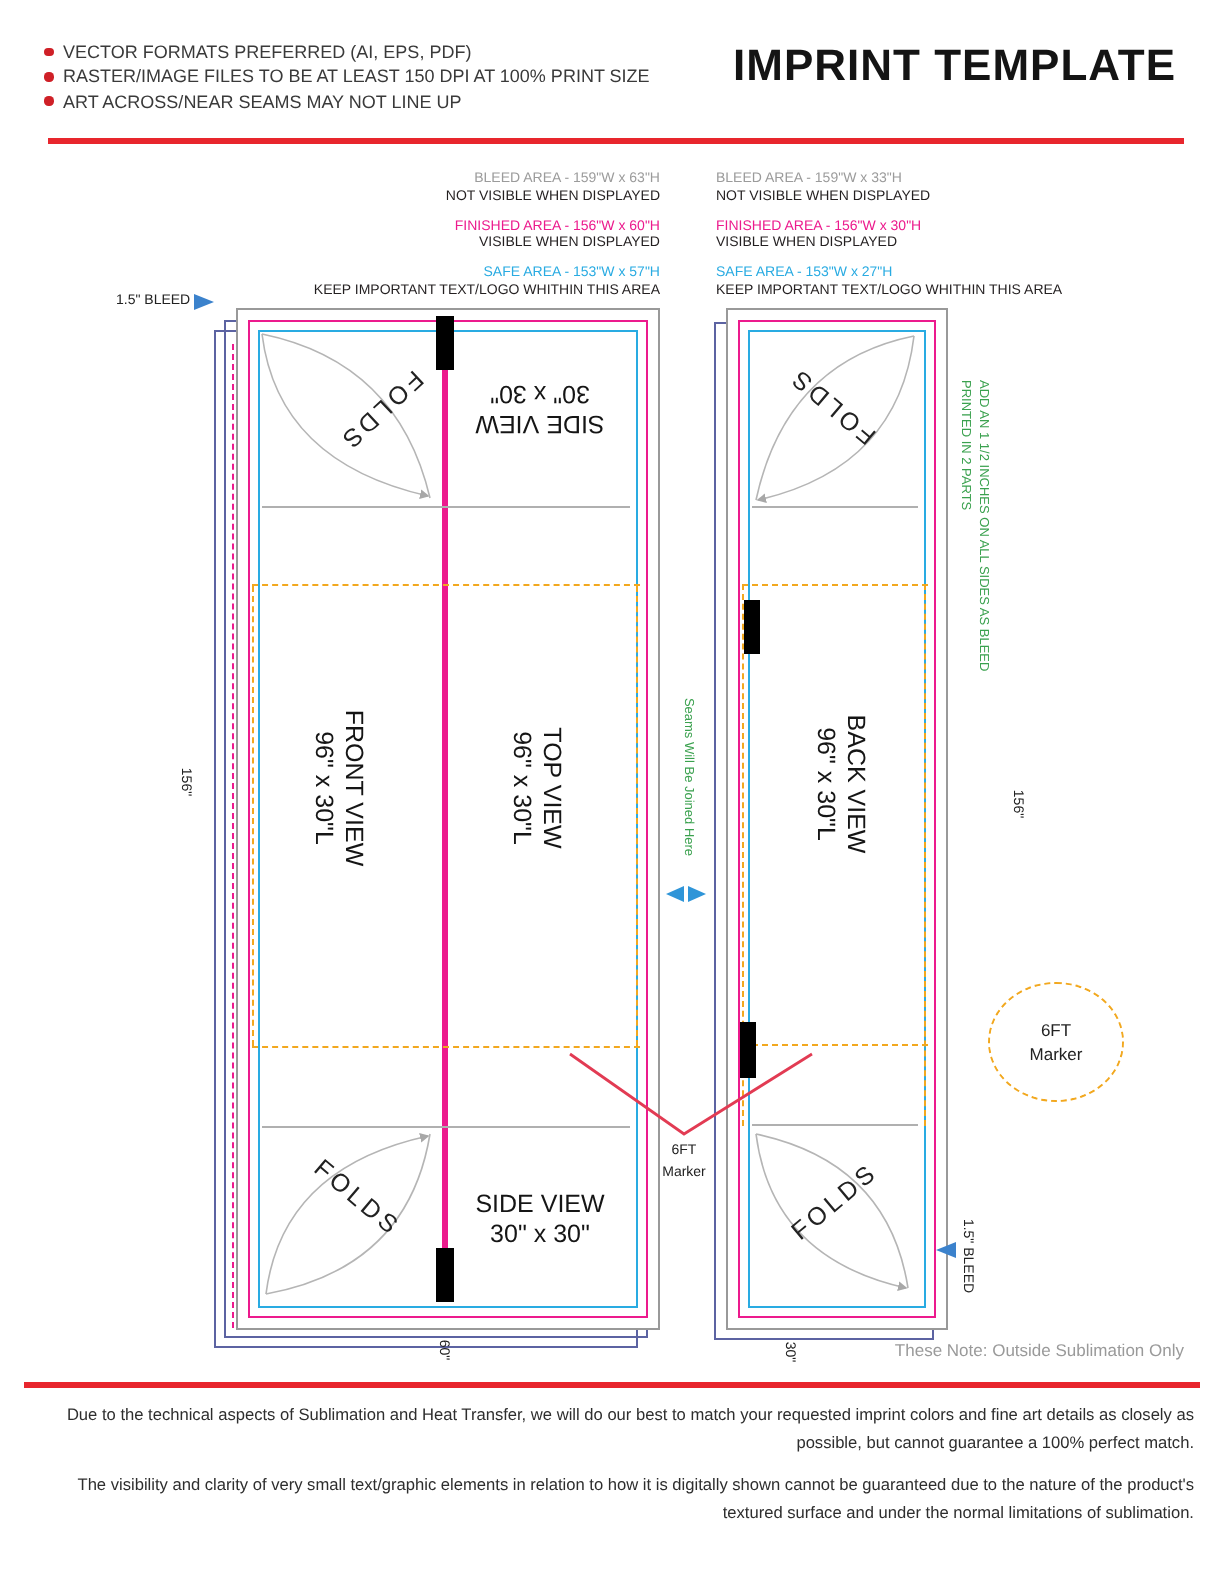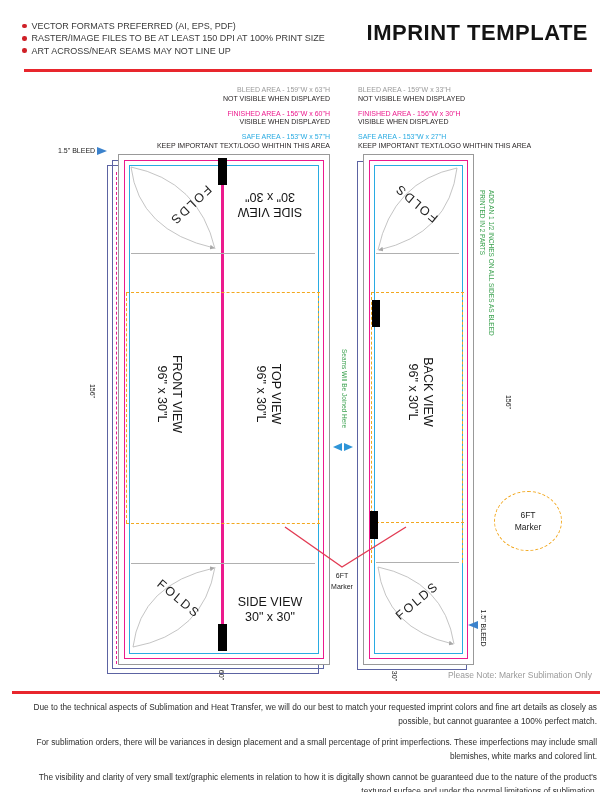--- a/index.html
+++ b/index.html
@@ -203,22 +203,21 @@
 
   <div class="abs ctr" style="left:315px;top:571px;width:54px;">
     <div class="small">6FT</div>
     <div class="small">Marker</div>
   </div>
   <div class="abs ctr ellipse" style="left:494px;top:491px;width:66px;height:58px;">
     <div>6FT</div>
     <div>Marker</div>
   </div>
 
-  <div class="abs note" style="right:20px;top:670px;">Please Note: Marker Sublimation Only</div>
+  <div class="abs note" style="right:20px;top:670px;">These Note: Outside Sublimation Only</div>
 
   <div class="abs rule" style="left:12px;top:691px;width:588px;height:3px;"></div>
   <div class="abs footer" style="left:20px;top:701px;width:577px;">
     <p>Due to the technical aspects of Sublimation and Heat Transfer, we will do our best to match your requested imprint colors and fine art details as closely as possible, but cannot guarantee a 100% perfect match.</p>
-    <p>For sublimation orders, there will be variances in design placement and a small percentage of print imperfections. These imperfections may include small blemishes, white marks and colored lint.</p>
     <p>The visibility and clarity of very small text/graphic elements in relation to how it is digitally shown cannot be guaranteed due to the nature of the product's textured surface and under the normal limitations of sublimation.</p>
   </div>
 
 </div>
 
 </body></html>

